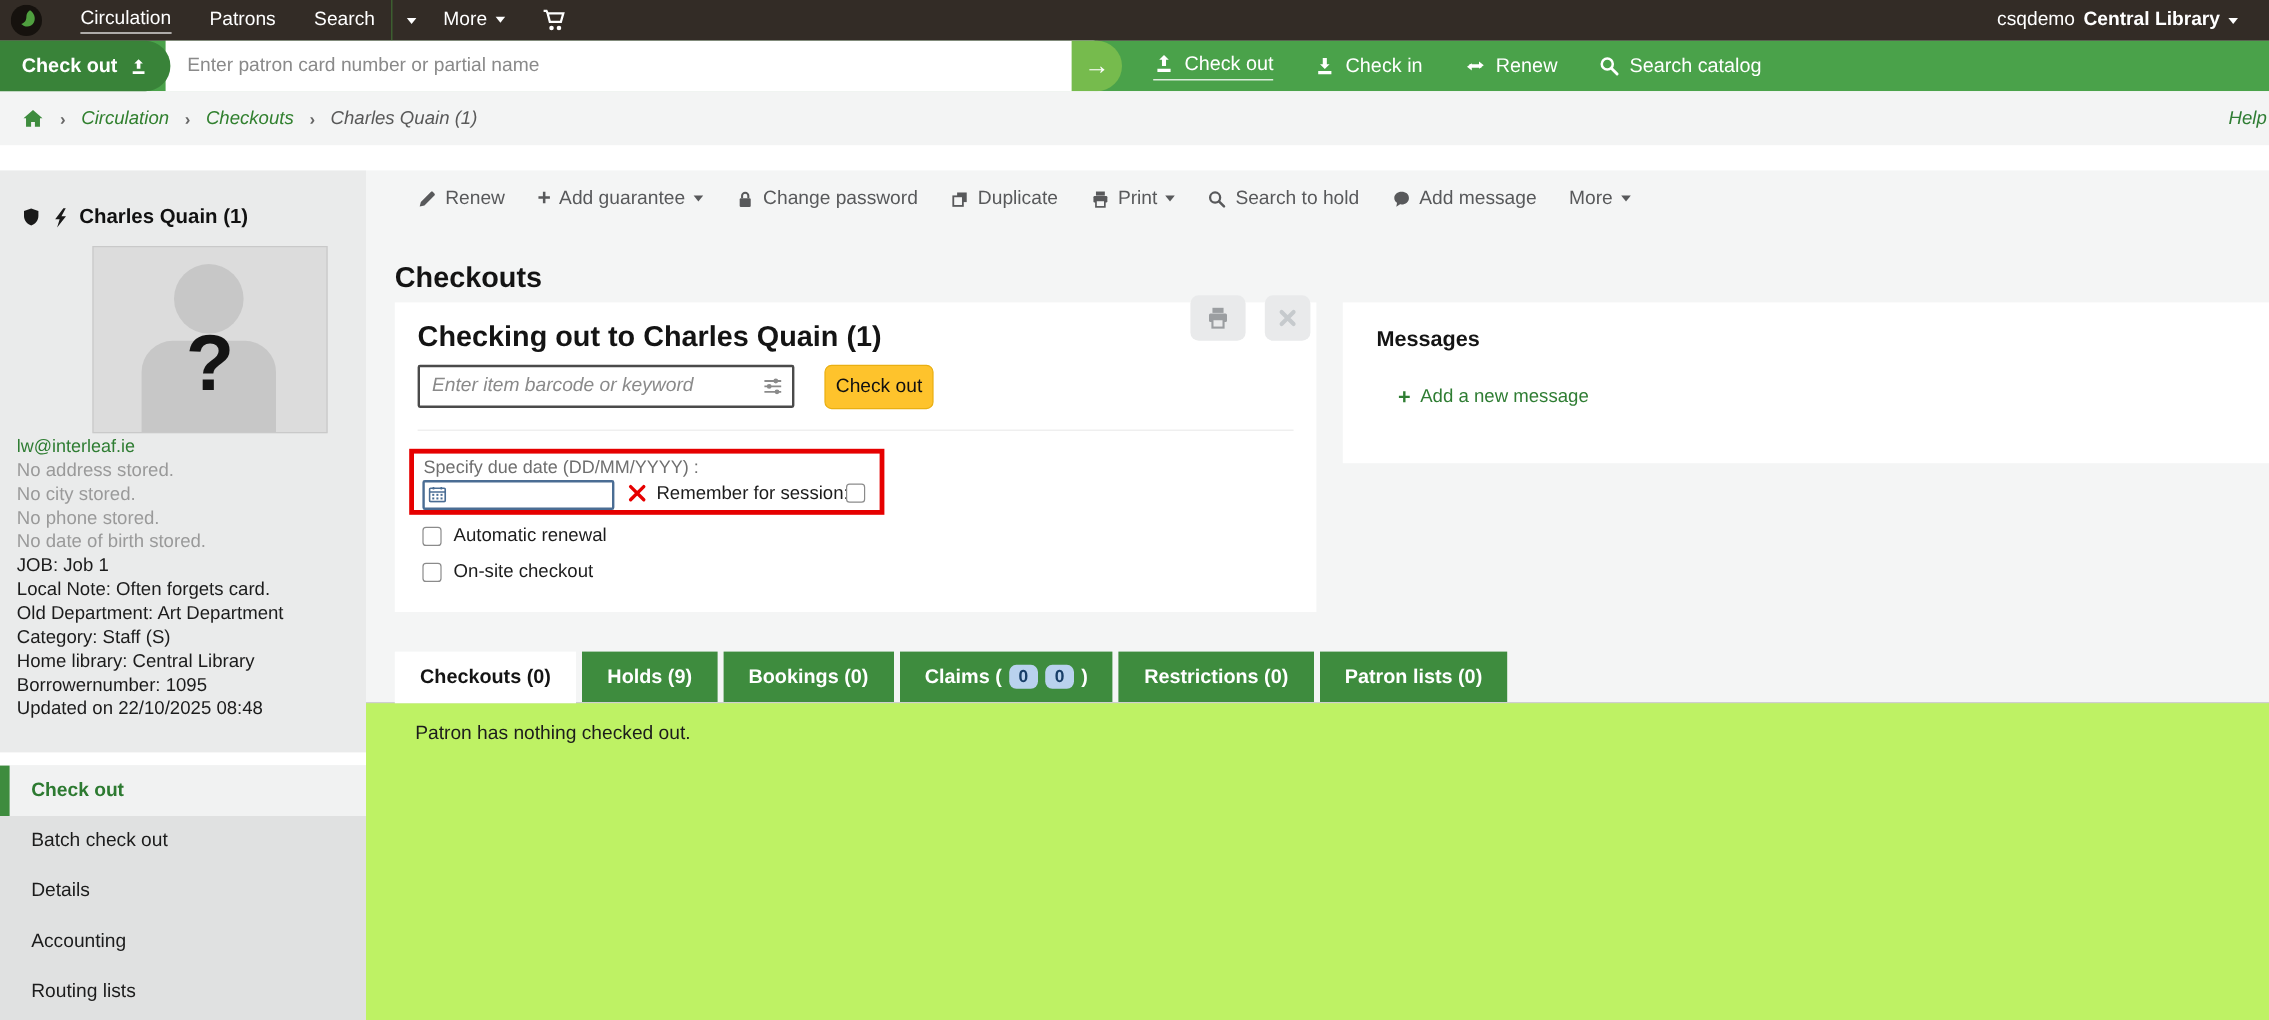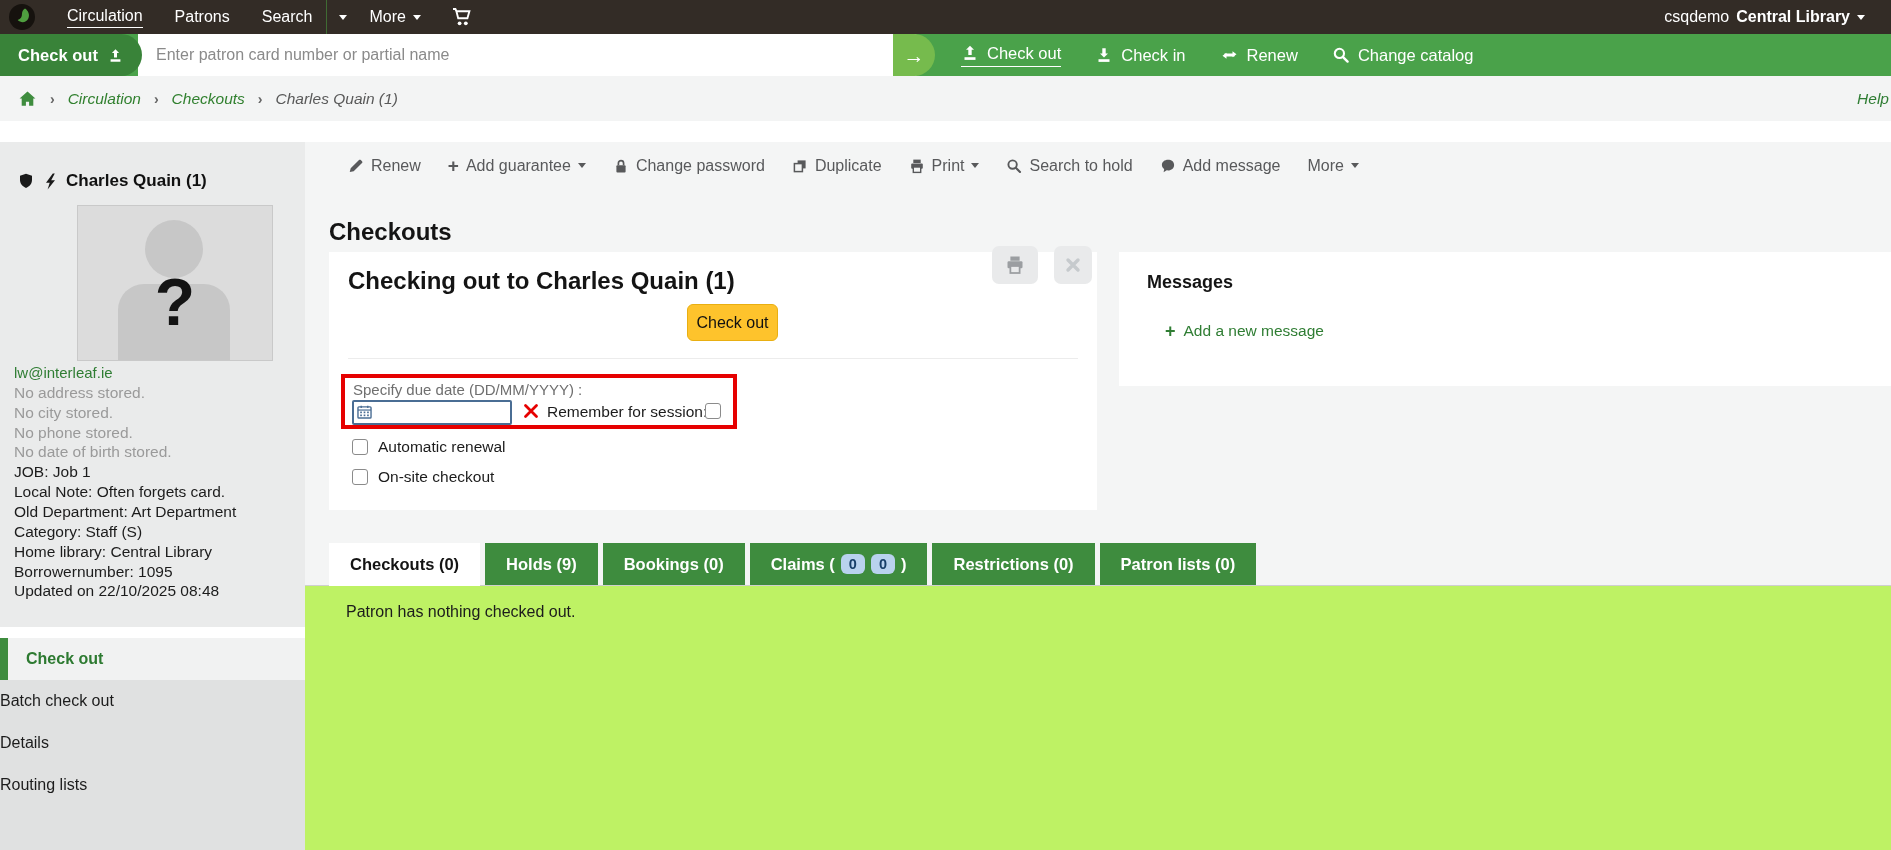--- a/index.html
+++ b/index.html
@@ -50,21 +50,21 @@
   .avatar{position:absolute;left:77px;top:63px;width:194px;height:154px;background:#dcdcdc;
     border:1px solid #c9c9c9;overflow:hidden;}
   .avatar .head{position:absolute;left:67px;top:14px;width:58px;height:58px;border-radius:50%;background:#c7c7c7;}
   .avatar .body{position:absolute;left:40px;top:78px;width:112px;height:80px;border-radius:26px 26px 0 0;background:#c7c7c7;}
   .avatar .glyph{position:absolute;left:0;top:58px;width:194px;text-align:center;
     font-size:66px;font-weight:700;color:#141414;}
   .patron-email{position:absolute;left:14px;top:222px;color:#2f7d33;font-size:15px;cursor:pointer;}
   .muted-lines{position:absolute;left:14px;top:241px;font-size:15.5px;color:#9a9a9a;line-height:19.8px;}
   .detail-lines{position:absolute;left:14px;top:320px;font-size:15.5px;color:#1c1c1c;line-height:19.9px;}
   .side-menu{position:absolute;left:0;top:638px;width:305px;height:212px;background:#e0e1e1;}
-  .menu-item{height:42px;display:flex;align-items:center;font-size:16px;color:#1c1c1c;cursor:pointer;}
+  .menu-item{height:42px;display:flex;align-items:center;padding-left:26px;font-size:16px;color:#1c1c1c;cursor:pointer;}
   .menu-item.active{background:#f1f2f2;border-left:8px solid #3e8c3e;padding-left:18px;
     color:#2d7a31;font-weight:700;}
   
   .main-upper{position:absolute;left:305px;top:142px;width:1586px;height:443px;background:#f4f5f5;}
   .toolbar{position:absolute;left:348px;top:156px;display:flex;align-items:center;gap:27px;
     color:#58595b;font-size:16px;white-space:nowrap;}
   .tbtn{display:flex;align-items:center;gap:7px;cursor:pointer;}
   .tbtn .plus{font-size:19px;font-weight:700;line-height:1;}
   .page-title{position:absolute;left:329px;top:202px;font-size:24px;font-weight:700;color:#141414;}
   
@@ -180,21 +180,21 @@
         <path d="M4.5 7.6h8V5.3l4 3-4 3V9H4.5z" fill="#fff"></path>
         <path d="M14.5 12.4h-8v2.3l-4-3 4-3v1.7h8z" fill="#fff" transform="translate(0,-2)"></path>
       </svg>
       <span>Renew</span>
     </span>
     <span class="qlink">
       <svg width="18" height="18" viewBox="0 0 18 18">
         <circle cx="7.4" cy="7.4" r="4.6" fill="none" stroke="#fff" stroke-width="2.1"></circle>
         <path d="M10.8 10.8L15.6 15.6" stroke="#fff" stroke-width="2.4" stroke-linecap="round"></path>
       </svg>
-      <span>Change catalog</span>
+      <span>Search catalog</span>
     </span>
   </div>
 </div>
 
 <div class="crumbbar">
   <span class="home">
     <svg width="19" height="18" viewBox="0 0 18 17">
       <path d="M9 1.5L16.5 8h-2v6.8h-4V11H7.5v3.8h-4V8h-2z" fill="#3e8c3e"></path>
     </svg>
   </span>
@@ -240,20 +240,21 @@
       <div>Category: Staff (S)</div>
       <div>Home library: Central Library</div>
       <div>Borrowernumber: 1095</div>
       <div>Updated on 22/10/2025 08:48</div>
     </div>
 </div>
 <div class="side-menu" id="side-menu">
     <div class="menu-item active">Check out</div>
     <div class="menu-item">Batch check out</div>
     <div class="menu-item">Details</div>
+    <div class="menu-item">Accounting</div>
     <div class="menu-item">Routing lists</div>
   </div>
 
 <div class="main-upper"></div>
 
 <div class="toolbar">
   <span class="tbtn">
     <svg width="16" height="16" viewBox="0 0 16 16">
       <path d="M1.8 13.8l.9-3.5 8.3-8.3c.5-.5 1.3-.5 1.8 0l1.2 1.2c.5.5.5 1.3 0 1.8L5.7 13.2l-3.9.9z" fill="#58595b"></path>
     </svg>
@@ -315,20 +316,29 @@
       <rect x="4.3" y="1.2" width="7.4" height="3.4" fill="#9b9ea1"></rect>
       <rect x="2" y="5" width="12" height="5.6" rx="1" fill="#9b9ea1"></rect>
       <rect x="4.3" y="8.8" width="7.4" height="5.6" fill="#e9eaeb" stroke="#9b9ea1" stroke-width="1.4"></rect>
     </svg>
   </button>
   <button class="icon-btn close">
     <svg width="18" height="18" viewBox="0 0 18 18">
       <path d="M4 4l10 10M14 4L4 14" stroke="#c6cacd" stroke-width="3.4" stroke-linecap="round"></path>
     </svg>
   </button>
+  <div class="barcode-wrap">
+    <input class="barcode-input" type="text" placeholder="Enter item barcode or keyword" style="">
+    <svg width="18" height="18" viewBox="0 0 18 18">
+      <path d="M2 4.5h14M2 9h14M2 13.5h14" stroke="#8a8a8a" stroke-width="1.5"></path>
+      <circle cx="11.5" cy="4.5" r="2" fill="#8a8a8a"></circle>
+      <circle cx="6" cy="9" r="2" fill="#8a8a8a"></circle>
+      <circle cx="12.5" cy="13.5" r="2" fill="#8a8a8a"></circle>
+    </svg>
+  </div>
   <button class="yellow-btn">Check out</button>
   <div class="co-hr"></div>
 
   <div class="duedate-box">
     <span class="duedate-label">Specify due date (DD/MM/YYYY) :</span>
     <input class="date-input" type="text" style="">
     <svg class="cal-ic" width="15" height="14" viewBox="0 0 16 15">
       <rect x="1" y="2" width="14" height="12" rx="1" fill="#fff" stroke="#4a6d94" stroke-width="1.5"></rect>
       <path d="M1 5.4h14" stroke="#4a6d94" stroke-width="1.3"></path>
       <path d="M4.5 0.8v2.4M11.5 0.8v2.4" stroke="#4a6d94" stroke-width="1.5"></path>

